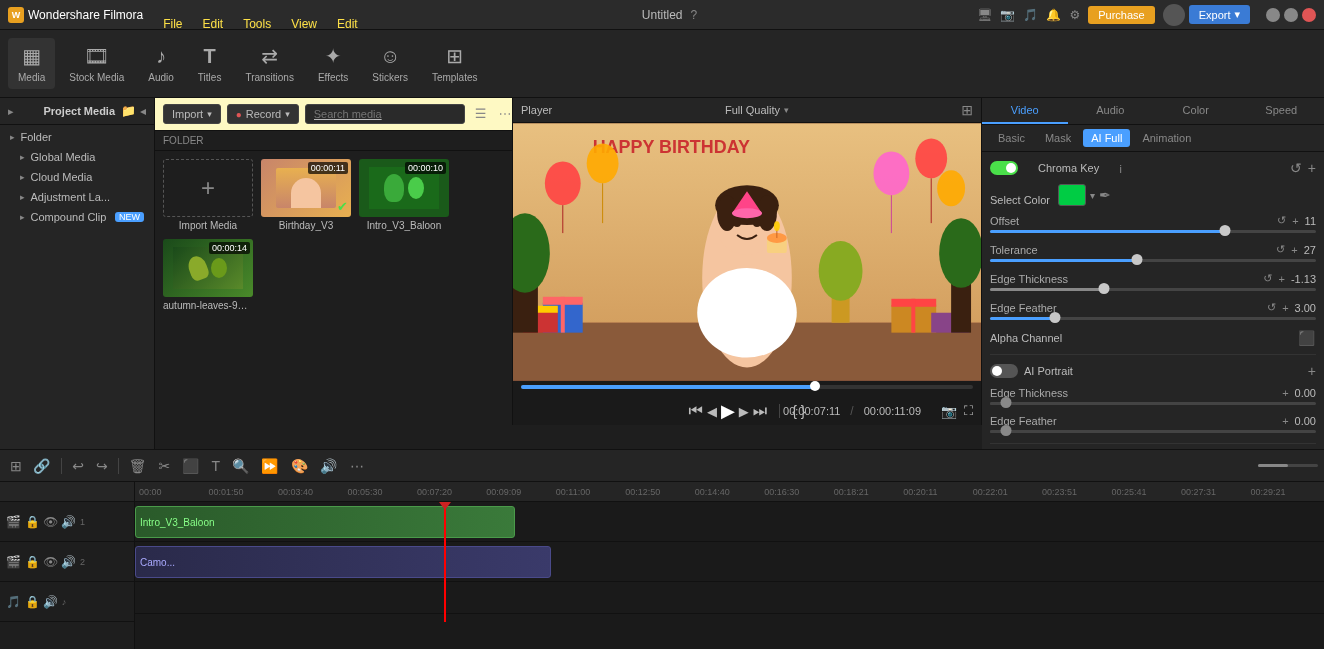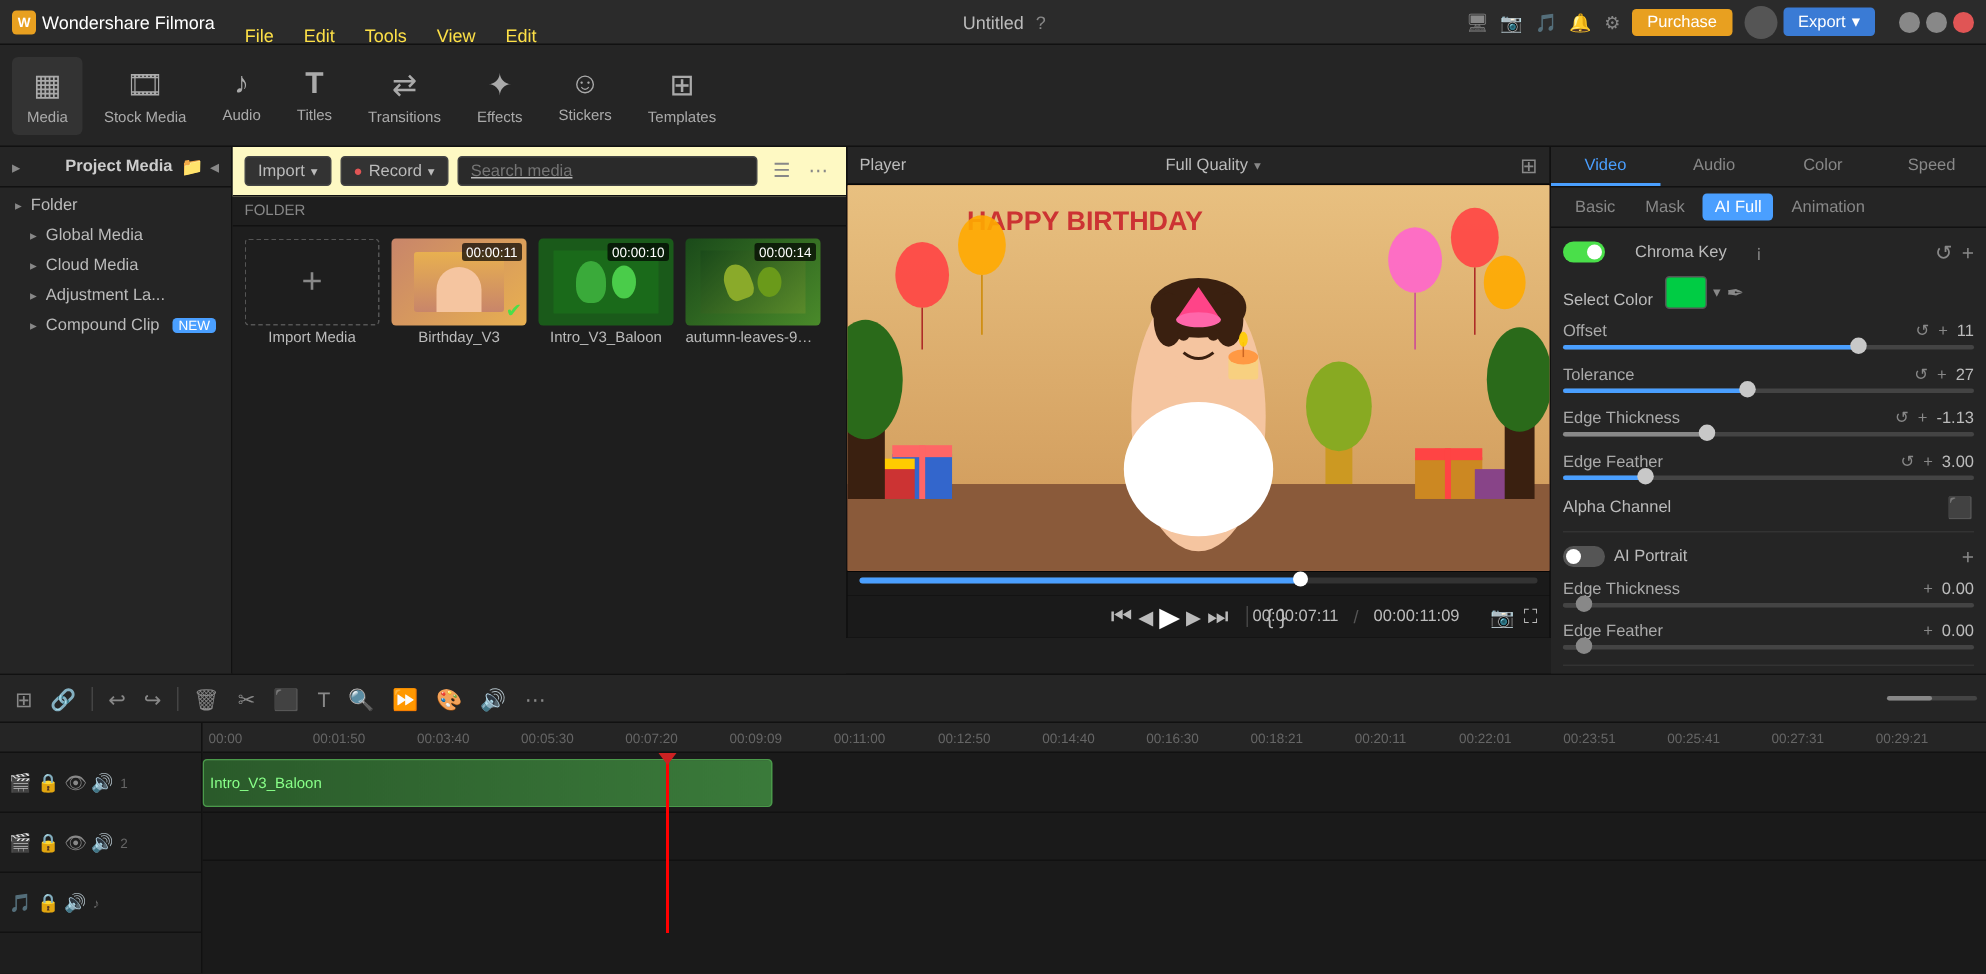--- a/index.html
+++ b/index.html
@@ -63,21 +63,21 @@
     #preview-area { width: 470px; background: #000; display: flex; flex-direction: column; border-left: 1px solid #111; border-right: 1px solid #111; }
     #preview-header { display: flex; align-items: center; justify-content: space-between; background: #252525; padding: 4px 8px; border-bottom: 1px solid #111; }
     #preview-video { flex: 1; background: #000; position: relative; display: flex; align-items: center; justify-content: center; }
     #progress-bar-area { background: #1a1a1a; padding: 4px 8px; }
     .progress-track { height: 4px; background: #333; border-radius: 2px; position: relative; margin-bottom: 4px; }
     .progress-fill { height: 100%; background: #4a9fff; border-radius: 2px; }
     .progress-thumb { position: absolute; top: -4px; width: 10px; height: 10px; background: #fff; border-radius: 50%; transform: translateX(-50%); }
     .ctrl-btn { color: #bbb; font-size: 16px; cursor: pointer; background: none; border: none; }
 
     
-    #right-panel { width: 290px; background: #252525; display: flex; flex-direction: column; overflow: hidden; }
+    #right-panel { width: 342px; background: #252525; display: flex; flex-direction: column; overflow: hidden; }
     #right-tabs { display: flex; border-bottom: 1px solid #111; }
     .right-tab { flex: 1; text-align: center; padding: 6px; font-size: 11px; color: #888; cursor: pointer; border-bottom: 2px solid transparent; }
     #right-sub-tabs { display: flex; border-bottom: 1px solid #111; padding: 4px 8px; gap: 4px; }
     .right-sub-tab { padding: 3px 8px; font-size: 11px; color: #888; cursor: pointer; border-radius: 3px; }
     .right-sub-tab.active { background: #4a9fff; color: #fff; border-radius: 3px; }
     #right-content { flex: 1; overflow-y: auto; padding: 8px; }
     .section-row { display: flex; align-items: center; justify-content: space-between; margin-bottom: 8px; }
     .section-label { font-size: 11px; color: #bbb; }
     .toggle-switch { width: 28px; height: 14px; background: #4adf4a; border-radius: 7px; position: relative; cursor: pointer; }
     .toggle-switch.off { background: #555; }
@@ -673,18 +673,23 @@
         <div class="playhead" style="left:26%;top:0;height:120px;">
           <div style="position:absolute;top:0;left:-5px;width:0;height:0;border-left:6px solid transparent;border-right:6px solid transparent;border-top:8px solid #cc2222;"></div>
         </div>
 
         <div class="timeline-track">
           <div class="track-clip video" style="left:0;width:32%;">
             <span class="track-clip-label">Intro_V3_Baloon</span>
           </div>
         </div>
 
+        <div class="timeline-track">
+          <div class="track-clip video2" style="left:0;width:35%;">
+            <span class="track-clip-label" style="color:#aaf;">Camo...</span>
+          </div>
+        </div>
 
         <div class="timeline-track" style="height:32px;"></div>
       </div>
     </div>
   </div>
 </div>
 
 </body></html>

